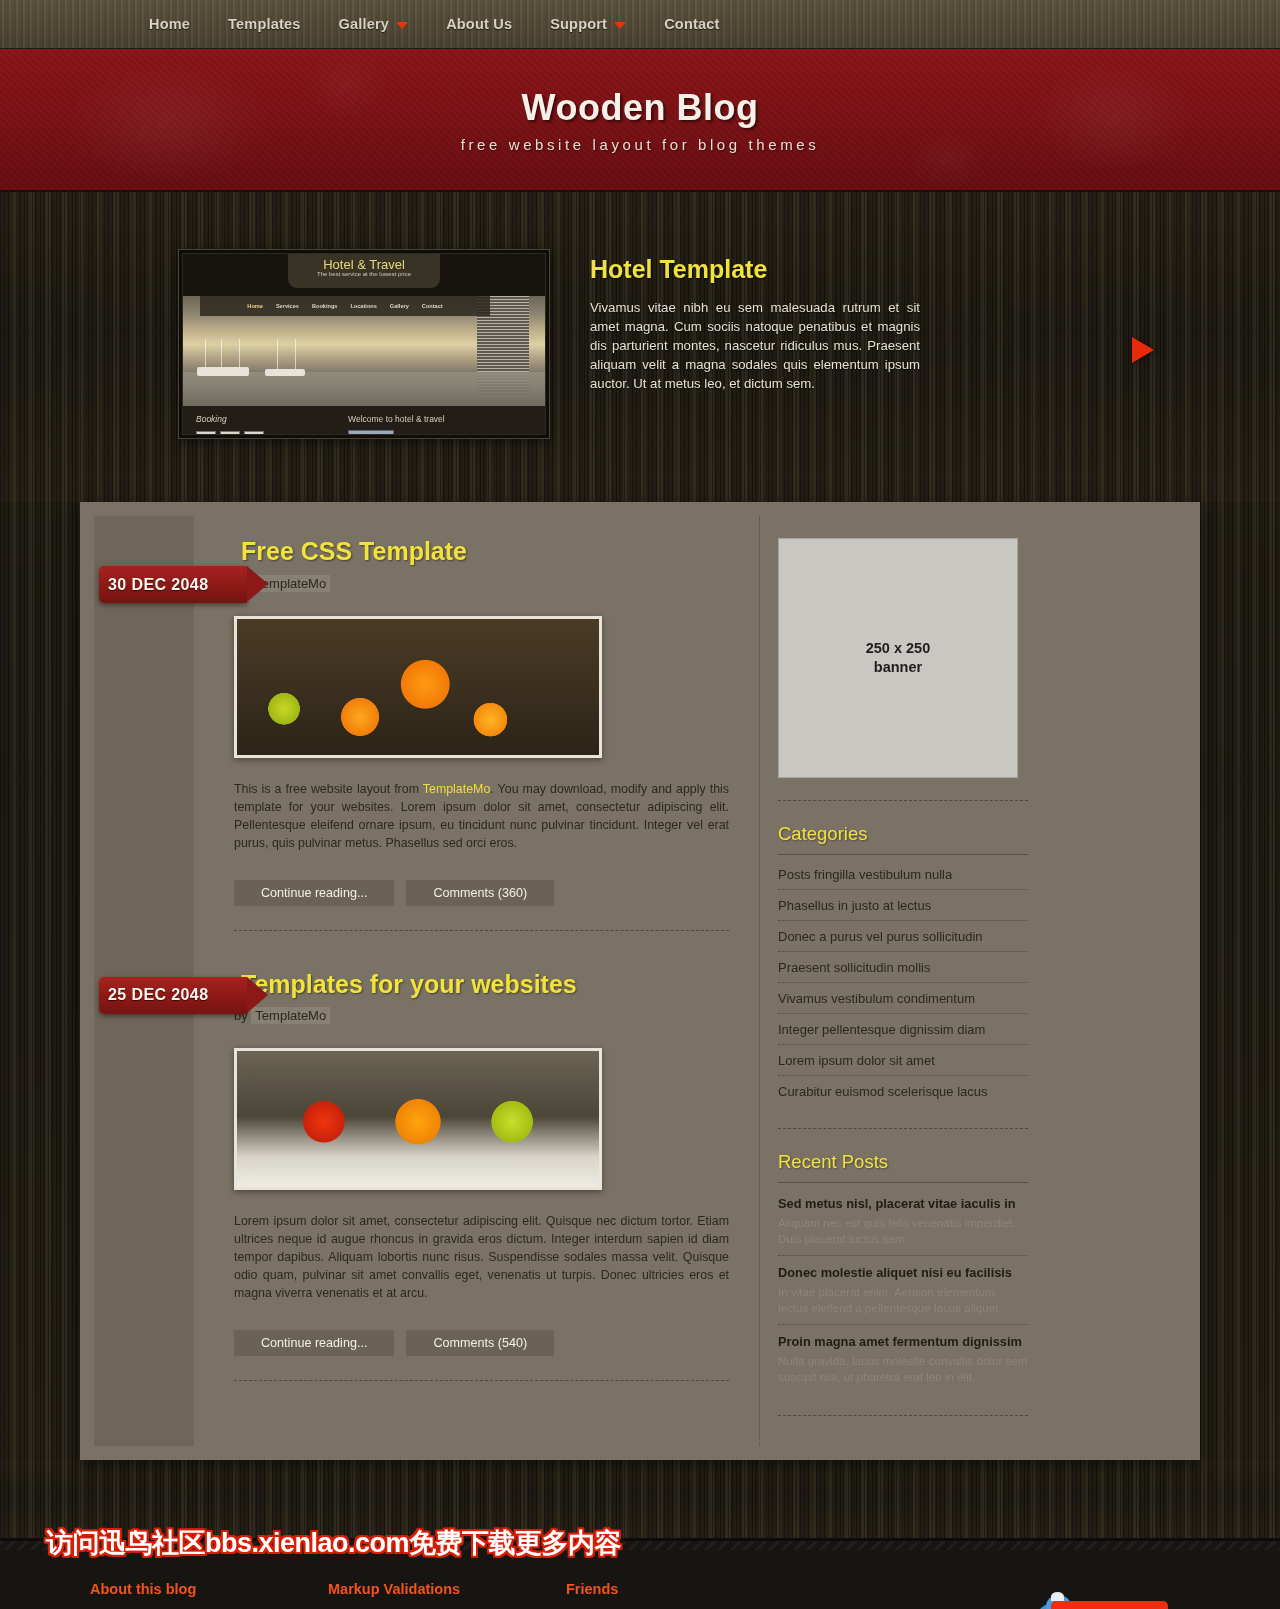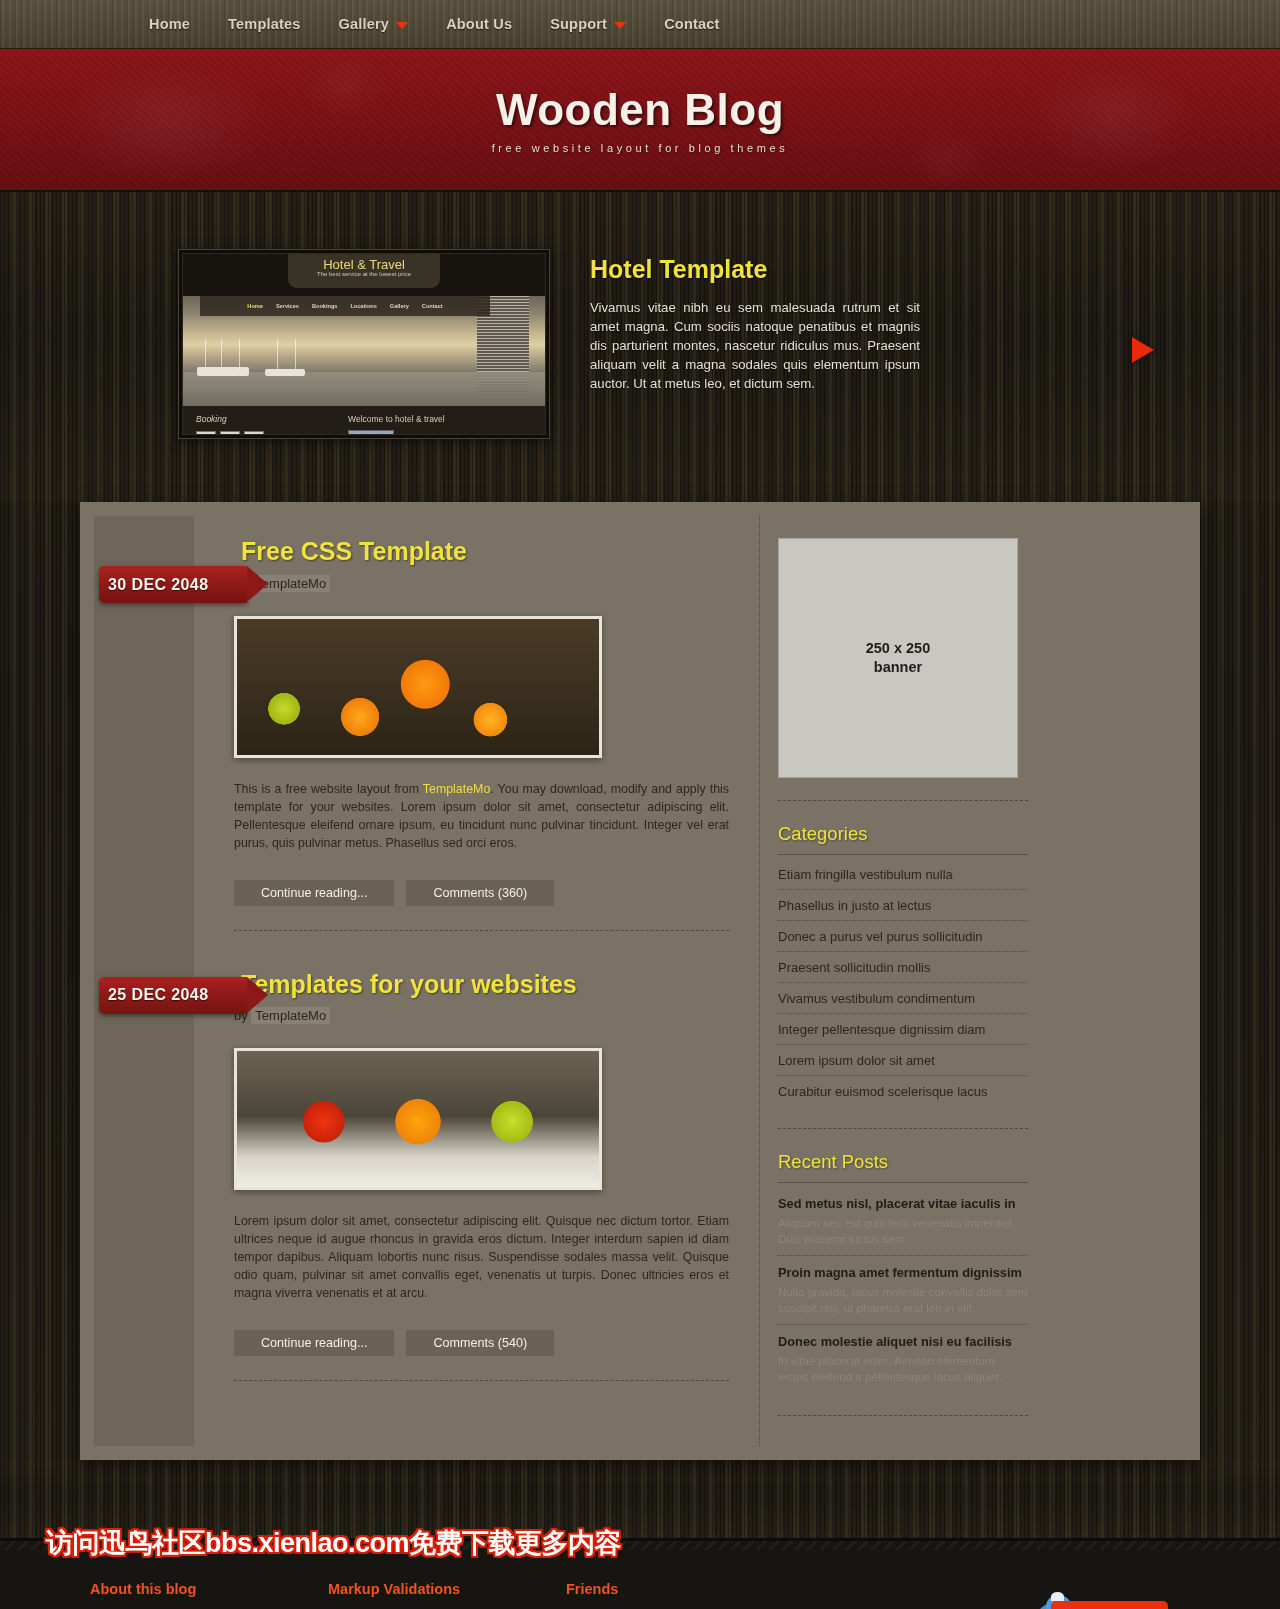--- a/index.html
+++ b/index.html
@@ -83,29 +83,29 @@
         rgba(255,255,255,0.016) 0px, rgba(255,255,255,0.016) 2px,
         rgba(0,0,0,0.03) 2px, rgba(0,0,0,0.03) 5px),
       linear-gradient(180deg, #8a1418 0%, #7a1115 50%, #660d11 100%);
     border-bottom: 2px solid #14100c;
     display: flex; flex-direction: column;
     align-items: center; justify-content: center;
     overflow: hidden;
   }
   .site-title {
     color: #f6f1e8;
-    font-size: 44px;
+    font-size: 36px;
     font-weight: bold;
     letter-spacing: .5px;
     text-shadow: 2px 2px 3px rgba(0,0,0,.55);
     margin-bottom: 7px;
   }
   .site-tagline {
     color: #e8ded0;
-    font-size: 11px;
+    font-size: 15px;
     letter-spacing: 3.6px;
     text-shadow: 1px 1px 2px rgba(0,0,0,.5);
   }
 
   
   .feature {
     position: relative;
     padding: 56px 0 62px 0;
   }
   .feature .inner {
@@ -669,46 +669,46 @@
           <div>250 x 250</div>
           <div>banner</div>
         </div>
       </div>
 
       <div class="side-sep"></div>
 
       <div class="side-title">Categories</div>
       <div class="side-rule"></div>
       <div>
-        <div class="cat-item">Etiam fringilla vestibulum nulla</div>
+        <div class="cat-item">Posts fringilla vestibulum nulla</div>
         <div class="cat-item">Phasellus in justo at lectus</div>
         <div class="cat-item">Donec a purus vel purus sollicitudin</div>
         <div class="cat-item">Praesent sollicitudin mollis</div>
         <div class="cat-item">Vivamus vestibulum condimentum</div>
         <div class="cat-item">Integer pellentesque dignissim diam</div>
         <div class="cat-item">Lorem ipsum dolor sit amet</div>
         <div class="cat-item">Curabitur euismod scelerisque lacus</div>
       </div>
 
       <div class="side-sep" style="margin:22px 0"></div>
 
       <div class="side-title">Recent Posts</div>
       <div class="side-rule"></div>
       <div>
         <div class="rp-item">
           <div class="rp-title">Sed metus nisl, placerat vitae iaculis in</div>
           <div class="rp-desc">Aliquam nec est quis felis venenatis imperdiet. Duis placerat luctus sem.</div>
         </div>
         <div class="rp-item">
+          <div class="rp-title">Donec molestie aliquet nisi eu facilisis</div>
+          <div class="rp-desc">In vitae placerat enim. Aenean elementum lectus eleifend a pellentesque lacus aliquet.</div>
+        </div>
+        <div class="rp-item">
           <div class="rp-title">Proin magna amet fermentum dignissim</div>
           <div class="rp-desc">Nulla gravida, lacus molestie convallis dolor sem suscipit nisi, ut pharetra erat leo in elit.</div>
-        </div>
-        <div class="rp-item">
-          <div class="rp-title">Donec molestie aliquet nisi eu facilisis</div>
-          <div class="rp-desc">In vitae placerat enim. Aenean elementum lectus eleifend a pellentesque lacus aliquet.</div>
         </div>
       </div>
 
       <div class="side-sep" style="margin:22px 0 0 0"></div>
     </div>
 
   </div>
 </div>
 
 <div class="footer-gap wood-dark"></div>

